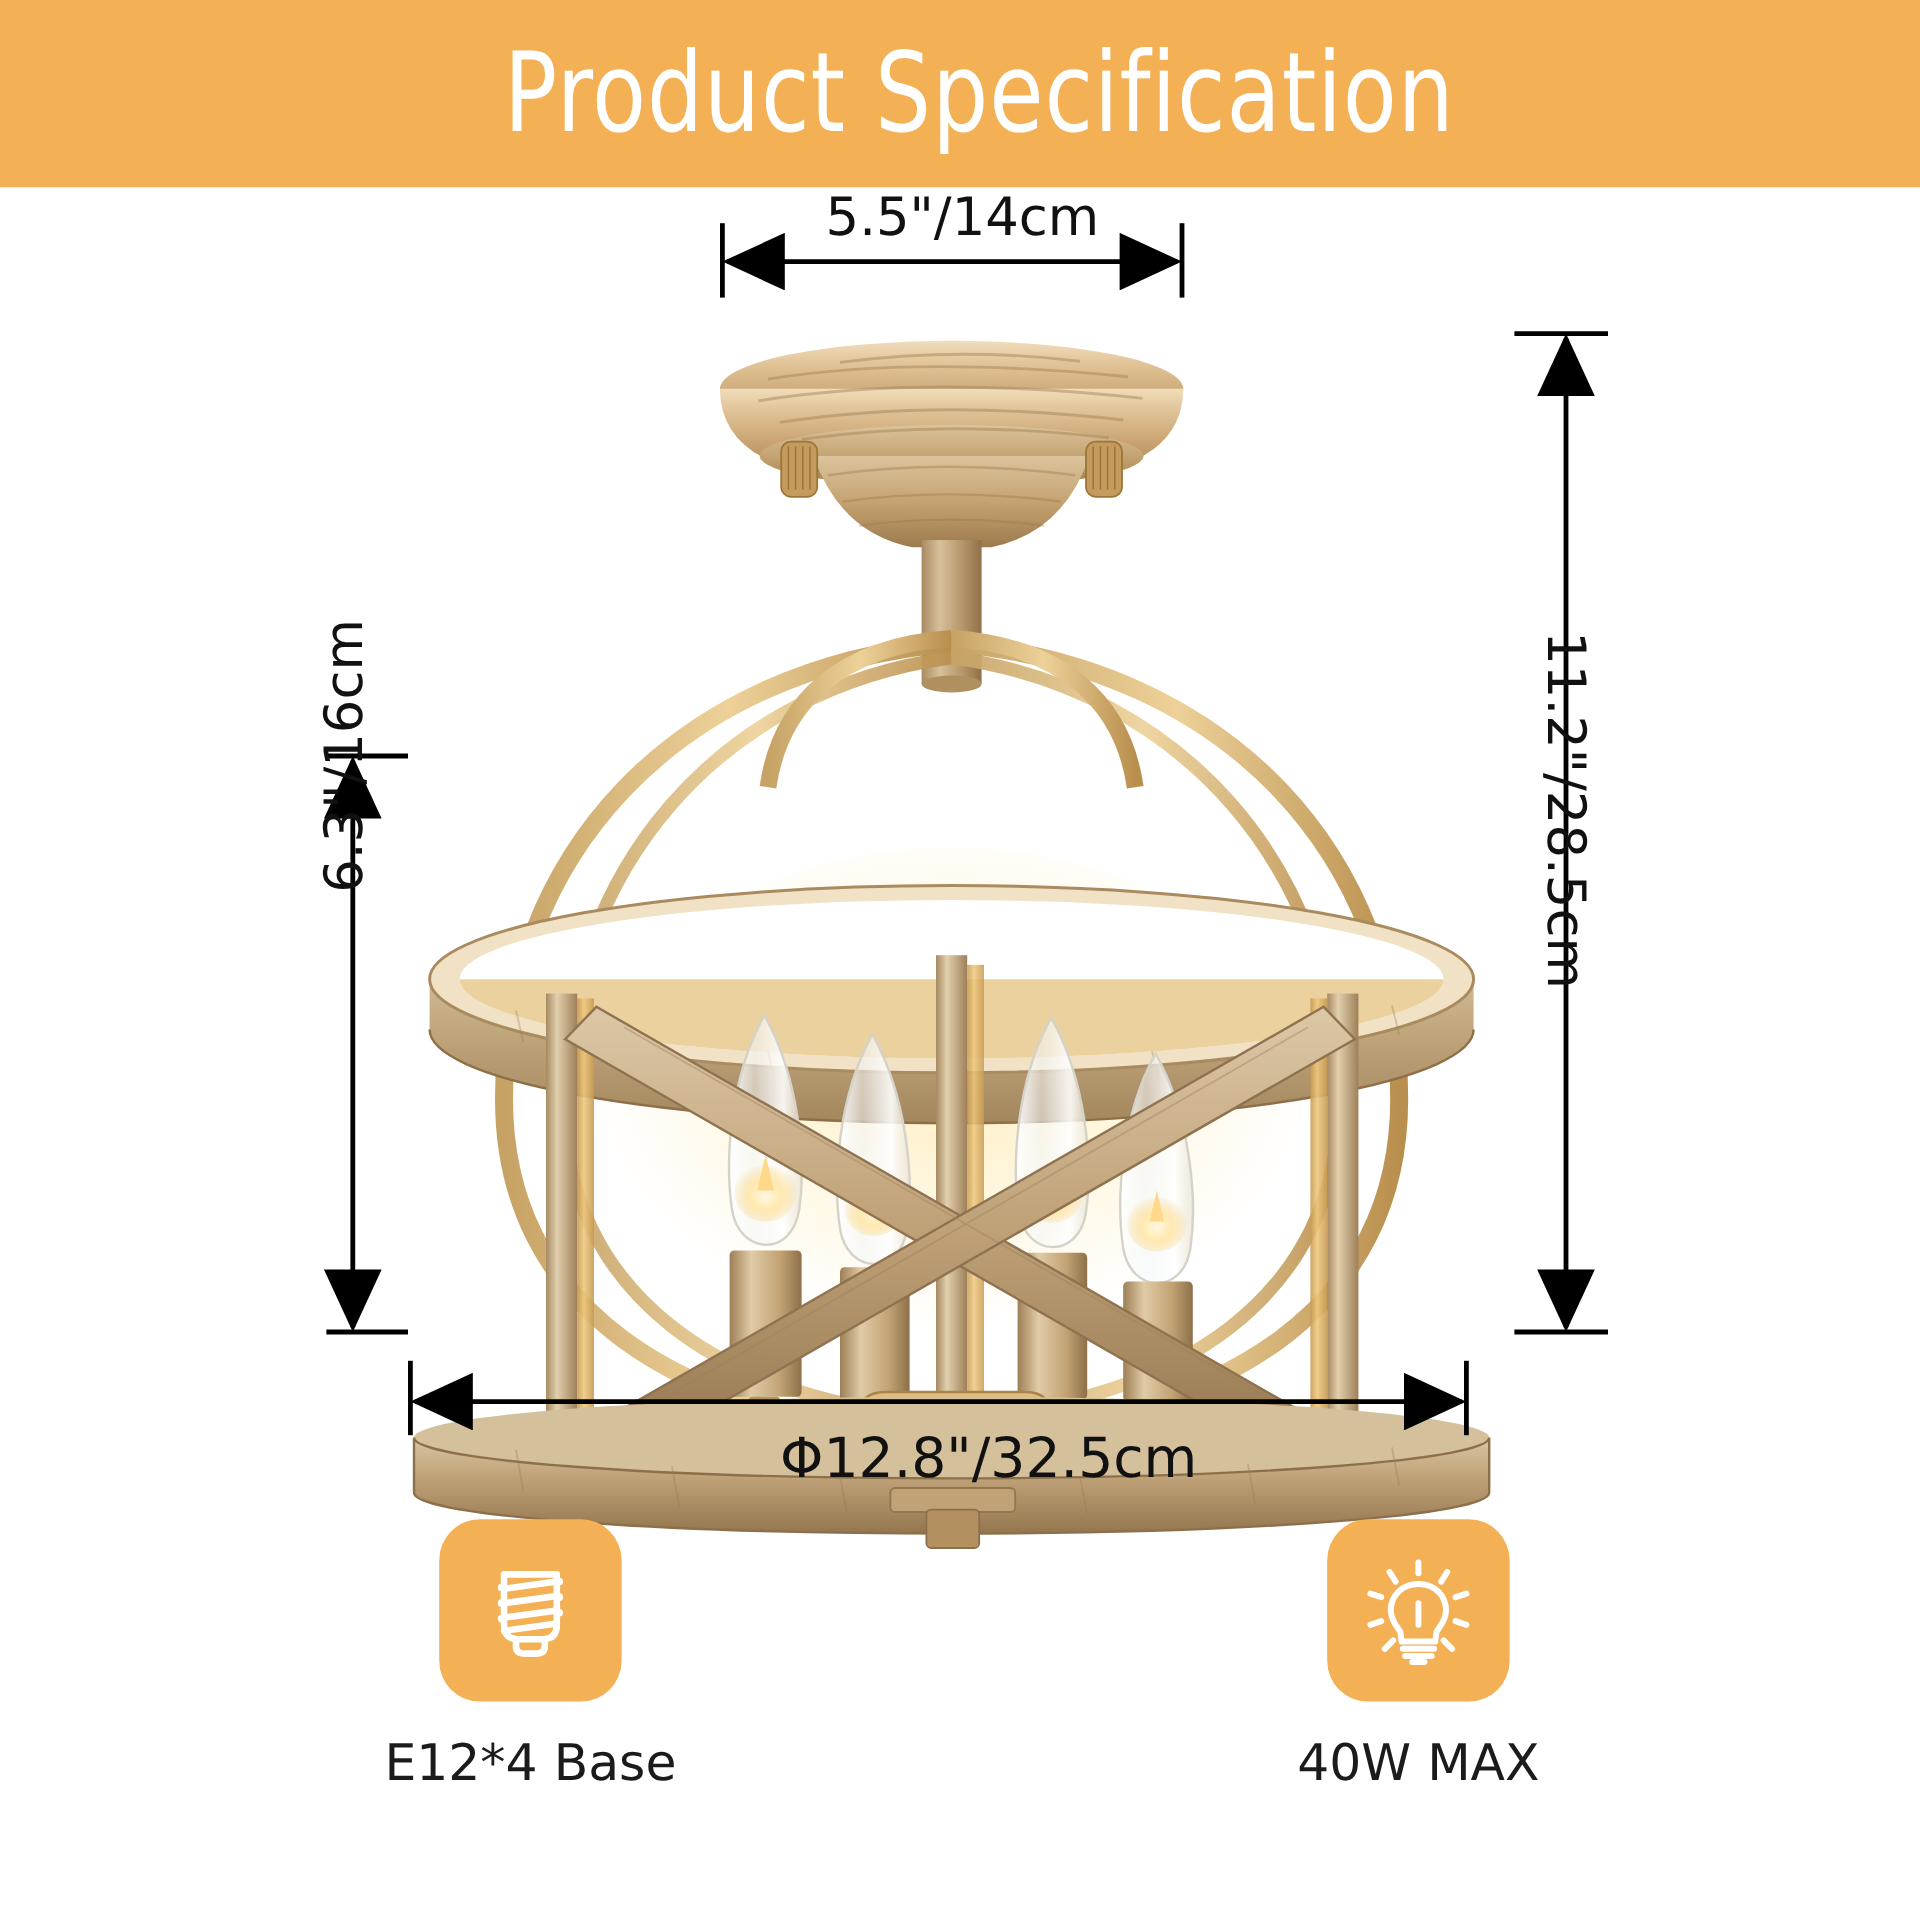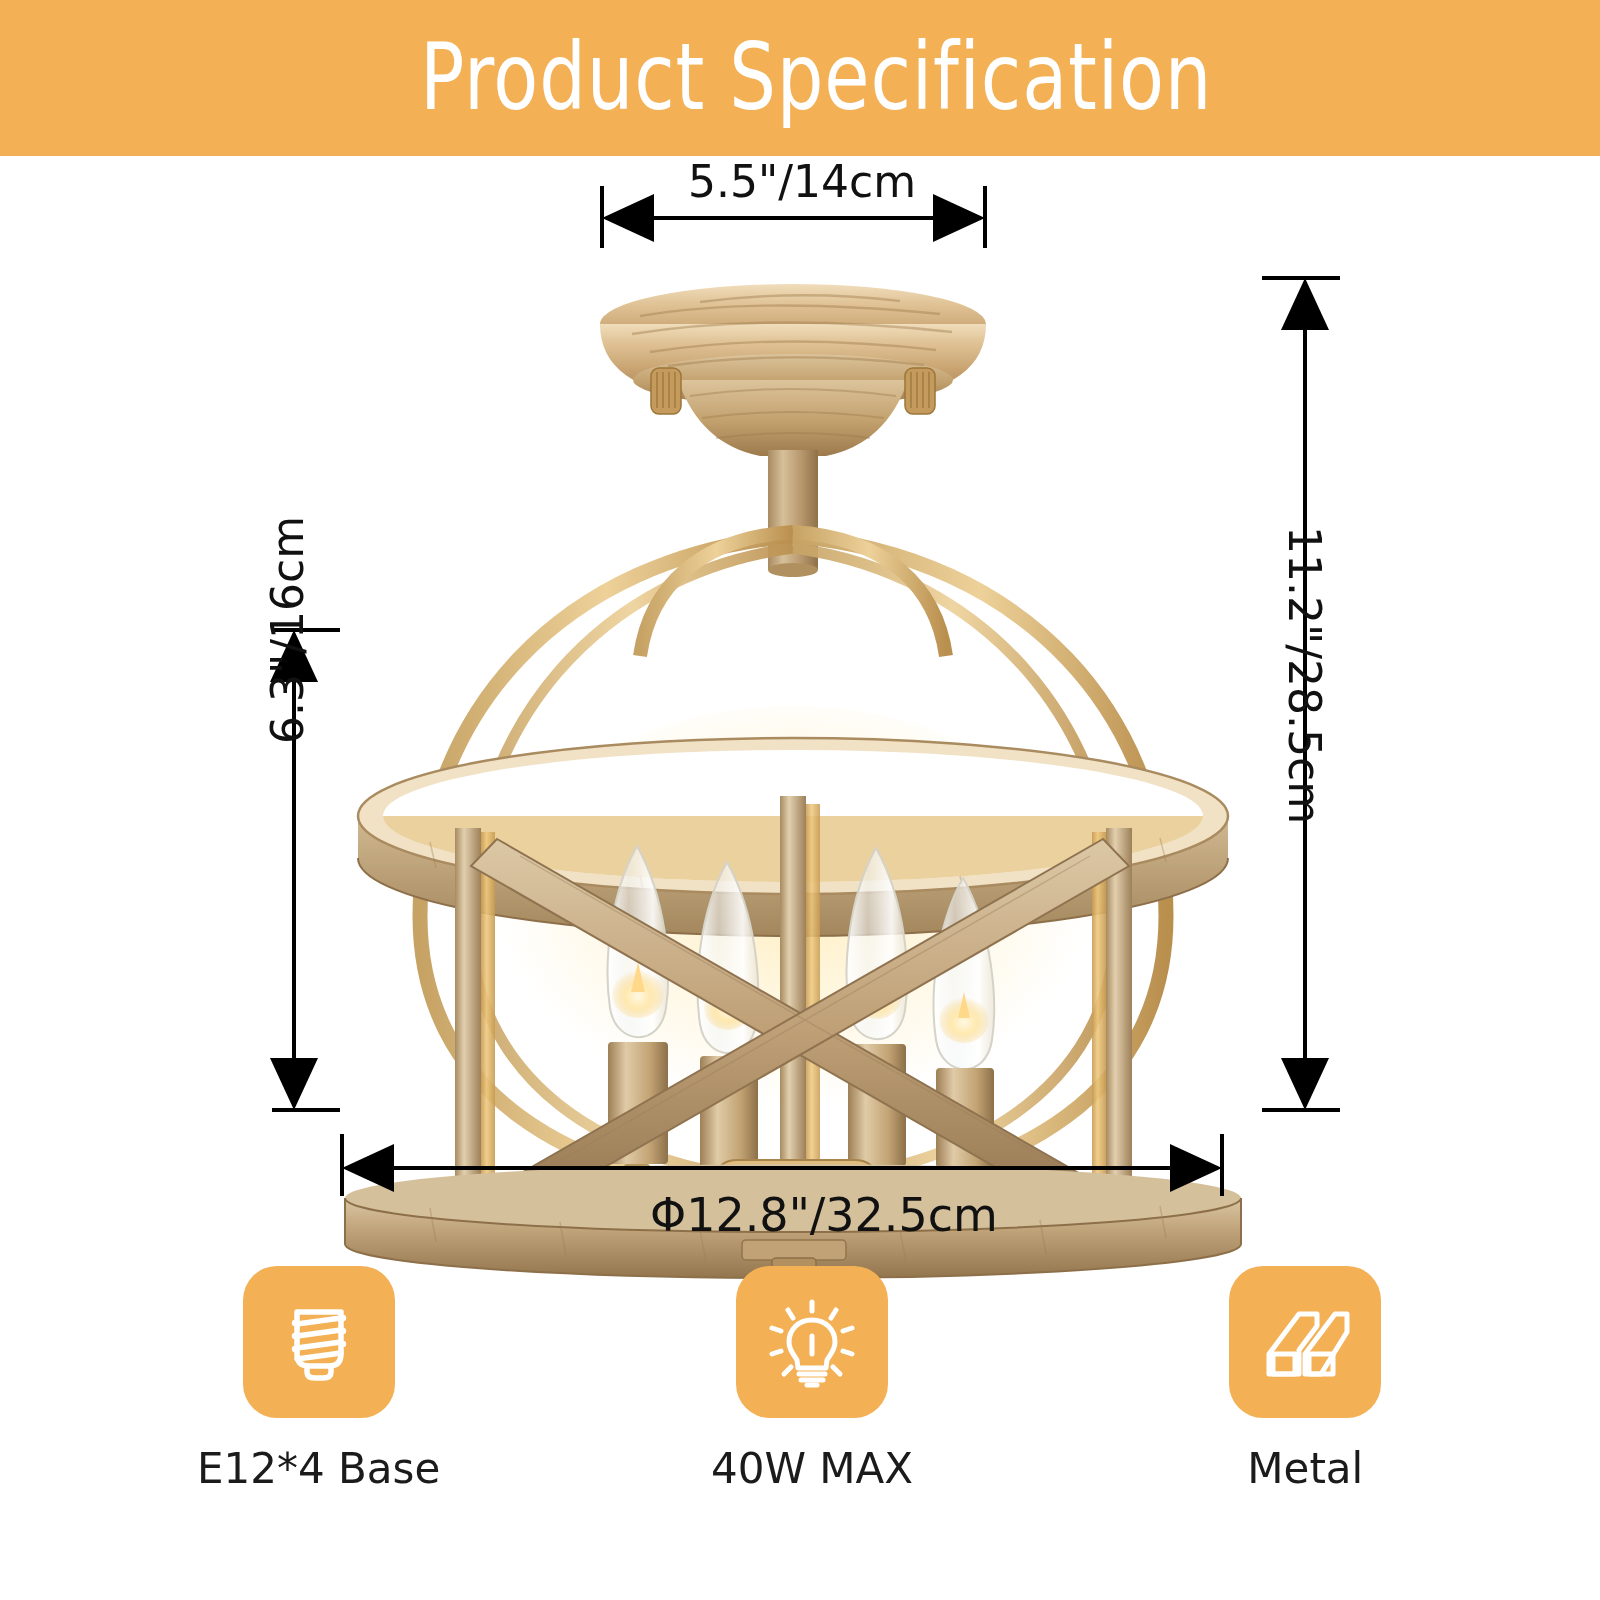--- a/index.html
+++ b/index.html
@@ -383,26 +383,13 @@
           <path d="M10 62 L19 59"></path>
           <path d="M90 62 L81 59"></path>
           <path d="M22 82 L29 75"></path>
           <path d="M78 82 L71 75"></path>
         </g>
       </svg>
     </div>
     <div class="feature-label">40W MAX</div>
   </div>
 
-  <div class="feature">
-    <div class="feature-icon">
-      <svg width="100" height="100" viewBox="0 0 100 100">
-        <g fill="none" stroke="#ffffff" stroke-width="5" stroke-linejoin="round" stroke-linecap="round">
-          <path d="M14 62 L44 22 L62 22 L62 34 L44 58 L44 82 L14 82 Z"></path>
-          <rect x="18" y="62" width="22" height="20"></rect>
-          <path d="M50 62 L80 22 L92 22 L92 40 L66 82 L50 82 Z"></path>
-          <rect x="54" y="62" width="24" height="20"></rect>
-        </g>
-      </svg>
-    </div>
-    <div class="feature-label">Metal</div>
-  </div>
 </div>
 
 </body></html>

